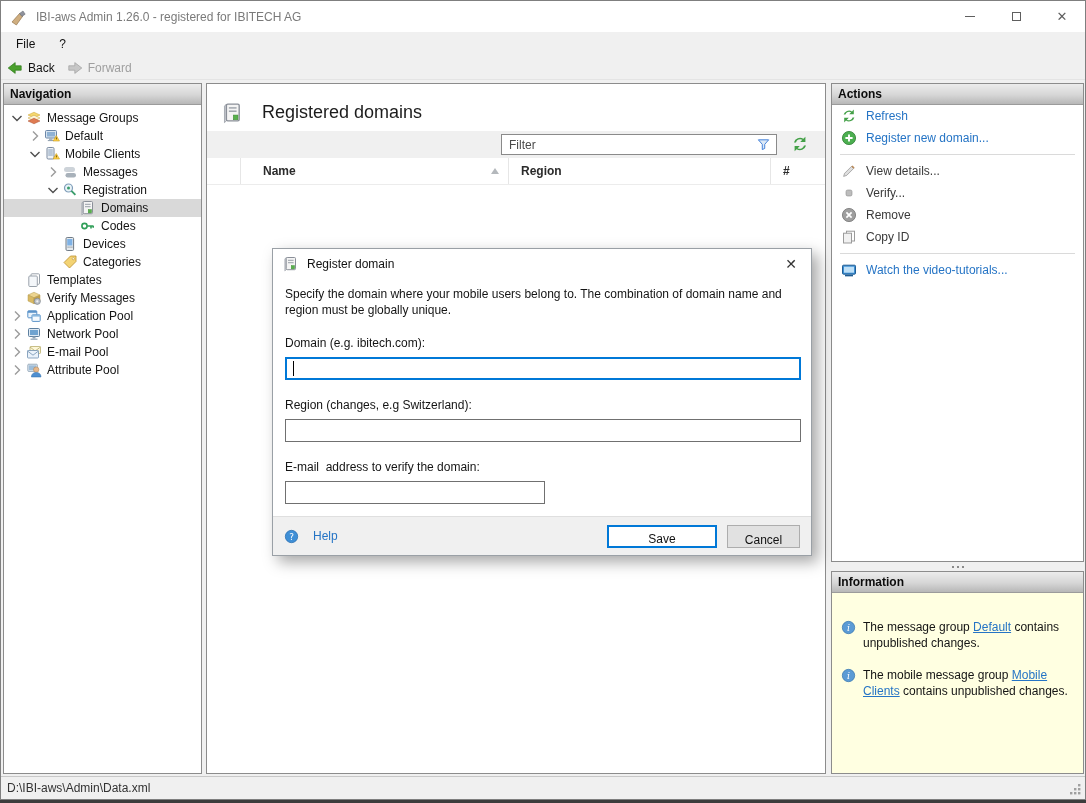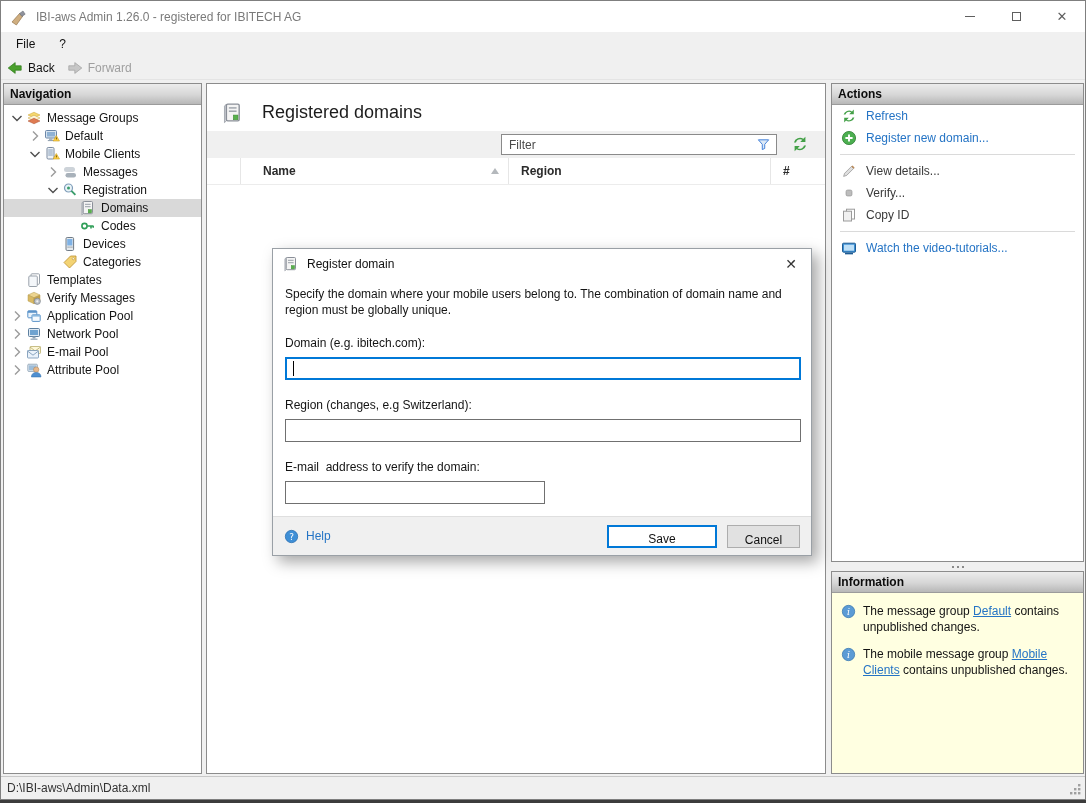--- a/index.html
+++ b/index.html
@@ -65,21 +65,21 @@
   .actions-list { }
   .act-row { height:22px; display:flex; align-items:center; padding-left:9px; gap:9px; }
   .act-row .alabel { color:#2574c5; }
   .act-row.plain .alabel { color:#3a3a3a; }
   .aicon { width:16px; height:16px; flex:0 0 16px; display:flex; align-items:center; justify-content:center; }
   .act-sep { height:1px; background:#dadada; margin:5px 8px 5px 8px; }
   .splitter { height:9px; display:flex; align-items:center; justify-content:center; gap:3px; }
   .splitter i { width:2px; height:2px; background:#8a8a8a; display:block; }
   .info-panel { height:203px; background:#fbfbd9; border:1px solid #8c8c8c; display:flex; flex-direction:column; }
   .info-body { flex:1; background:#ffffe1; padding:10px 8px 0 9px; }
-  .info-note { display:flex; margin-bottom:11px; }
+  .info-note { display:flex; margin-bottom:11px;margin-top:16px; }
   .info-note .nicon { width:15px; height:15px; flex:0 0 15px; margin-top:1px; }
   .info-note .ntext { margin-left:7px; line-height:16px; color:#141414; }
   .note-link { color:#2574c5; text-decoration:underline; cursor:pointer; }
 
   
   .statusbar { position:absolute; left:0; right:0; bottom:0; height:23px; background:#f0f0f0; border-top:1px solid #c8c8c8; display:flex; align-items:center; padding-left:6px; color:#333; }
   .resize-grip { position:absolute; right:3px; bottom:3px; width:13px; height:13px; }
 
   
   .dialog { position:absolute; left:271px; top:247px; width:540px; height:308px; background:#fff; border:1px solid #9aa0a6; box-shadow:6px 6px 14px rgba(0,0,0,.35); z-index:10; }
@@ -88,21 +88,21 @@
   .dlg-close { margin-left:auto; width:40px; height:29px; display:flex; align-items:center; justify-content:center; font-size:14px; color:#333; }
   .dlg-body { padding:8px 12px 0 12px; }
   .dlg-desc { line-height:16px; color:#141414; width:505px; }
   .dlg-label { margin-top:18px; color:#141414; white-space:pre-wrap; }
   .dlg-input { display:block; width:516px; height:23px; border:1px solid #707070; margin-top:7px; padding:0 6px; font-size:12px; font-family:"Liberation Sans",sans-serif; background:#fff; }
   .dlg-input.narrow { width:260px; }
   .domain-wrap { position:relative; width:516px; margin-top:7px; }
   .domain-wrap .dlg-input { margin-top:0; width:516px; border:2px solid #0078d7; }
   .caret { position:absolute; left:8px; top:4px; width:1px; height:15px; background:#000; }
   .dlg-footer { position:absolute; left:0; right:0; bottom:0; height:39px; background:#f0f0f0; border-top:1px solid #dfdfdf; display:flex; align-items:center; padding:0 11px; }
-  .help-link { display:flex; align-items:center; gap:7px; color:#2574c5; }
+  .help-link { display:flex; align-items:center; gap:14px; color:#2574c5; }
   .dlg-buttons { margin-left:auto; display:flex; gap:10px; }
   .btn { height:23px; display:flex; align-items:flex-end; justify-content:center; font-size:12px; color:#111; }
   .btn-save { width:110px; background:#fff; border:2px solid #0078d7; }
   .btn-cancel { width:73px; background:#e1e1e1; border:1px solid #adadad; }
 
   .ic16 { width:16px; height:16px; }
   svg { display:block; }
 </style>
 </head>
 <body>
@@ -522,20 +522,28 @@
               <span class="aicon">
                   <svg class="ic16">
                     <use href="#i-dot"></use>
                   </svg>
                 </span>
               <span class="alabel">Verify...</span>
             </div>
             <div class="act-row plain">
               <span class="aicon">
                   <svg class="ic16">
+                    <use href="#i-removec"></use>
+                  </svg>
+                </span>
+              <span class="alabel">Remove</span>
+            </div>
+            <div class="act-row plain">
+              <span class="aicon">
+                  <svg class="ic16">
                     <use href="#i-copy"></use>
                   </svg>
                 </span>
               <span class="alabel">Copy ID</span>
             </div>
             <div class="act-sep"></div>
             <div class="act-row">
               <span class="aicon">
                   <svg class="ic16">
                     <use href="#i-tv"></use>

